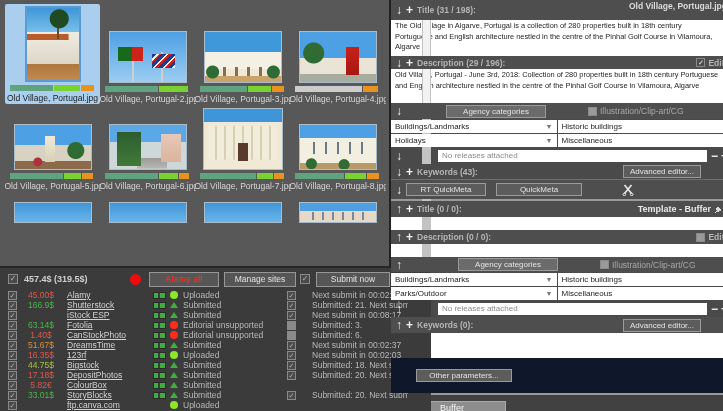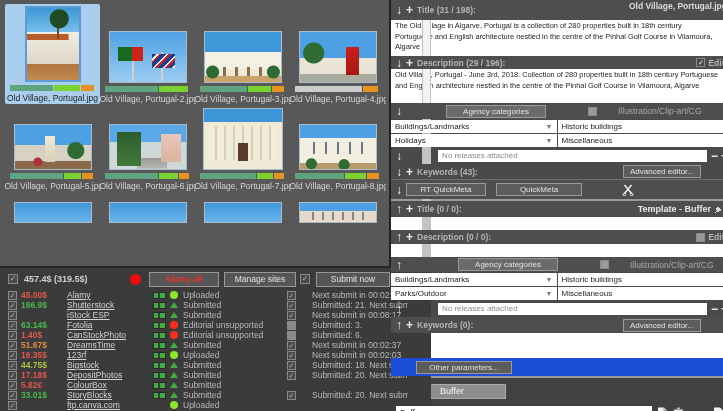--- a/index.html
+++ b/index.html
@@ -95,21 +95,21 @@
   .abtn { height:15px; background:#565656; border:1px solid #979797; color:#e3e3e3;
           font-size:8.5px; text-align:center; line-height:13px; flex:none; }
   .btn-stop { margin-left:8px; width:70px; color:#e03529; font-weight:bold; }
   .btn-manage { margin-left:5px; width:72px; }
   .ag-head .cb.mid { margin-left:4px; }
   .btn-submit { margin-left:6px; width:74px; }
   .clock { margin-left:8px; }
 
   .arow { display:flex; align-items:center; height:10px; font-size:8.5px; white-space:nowrap; }
   .arow .cb1 { margin-left:8px; width:9px; height:9px; font-size:7px; line-height:7px; }
-  .price { margin-left:4px; width:40px; text-align:left; font-weight:bold; }
+  .price { margin-left:4px; width:40px; text-align:center; font-weight:normal; }
   .aname { margin-left:6px; width:78px; color:#d2d2d2; text-decoration:underline; overflow:hidden; }
   .minibar { margin-left:8px; width:13px; height:7px; border:1px solid #2a2a2a;
              background:linear-gradient(90deg,#3fae3f 0 40%, #3b3b3b 40% 55%, #3fae3f 55%); flex:none; }
   .sicon { margin-left:4px; width:8px; flex:none; }
   .sicon.uploaded { height:8px; border-radius:50%; background:#8ce62a; }
   .sicon.error { height:8px; border-radius:50%; background:#ff2c1e; }
   .sicon.submitted { width:0; height:0; border-left:4px solid rgba(0,0,0,0);
                      border-right:4px solid rgba(0,0,0,0); border-bottom:6px solid #3fae3f; }
   .astatus { margin-left:5px; width:92px; overflow:hidden; }
   .arow .cb2 { margin-left:12px; width:9px; height:9px; font-size:7px; line-height:7px; }
@@ -132,21 +132,21 @@
         padding:0 4px; position:relative; flex:1; overflow:hidden; }
   .dd .chev { position:absolute; right:4px; top:0; color:#777; font-size:7px; }
   .relrow { display:flex; align-items:center; gap:4px; padding:0 5px; flex:none; position:relative; }
   .relinput { flex:1; background:#fff; height:12px; border:none; font-size:8px; padding:0 4px;
               font-family:"Liberation Sans",sans-serif; }
   .relinput::placeholder { color:#8a8a8a; }
   .minus { font-size:12px; font-weight:bold; color:#f2f2f2; }
   .plusclip { position:absolute; right:-5px; font-size:12px; font-weight:bold; color:#f2f2f2; }
   .gbtn { background:#5c5c5c; border:1px solid #9a9a9a; color:#e3e3e3; font-size:8px;
           height:13px; line-height:11px; text-align:center; flex:none; }
-  .chkgrp { display:flex; align-items:center; gap:21px; font-size:8.5px; color:#a8a8a8; }
+  .chkgrp { display:flex; align-items:center; gap:3px; font-size:8.5px; color:#a8a8a8; }
   .chk { width:9px; height:9px; border:1px solid #8a8a8a; background:#9a9a9a; flex:none;
          font-size:7px; line-height:8px; color:#2a2a2a; text-align:center; }
   .chk.checked { background:#4a4a4a; color:#cfcfcf; }
   .sep { height:2px; background:#9a9a9a; flex:none; }
   .buffer-zone { background:#414141; flex:1; padding:4px 5px 0; }
   .buffer-btn { width:108px; height:15px; background:#8d8d8d; border:1px solid #aaa;
                 color:#f4f4f4; font-size:9px; text-align:center; line-height:13px; margin:2px 0 0 2px; }
   .bufrow { display:flex; align-items:center; gap:5px; margin-top:7px; position:relative; }
   .bufinput { width:256px; height:14px; background:#fff; border:none; font-size:8.5px;
               padding:0 4px; font-family:"Liberation Sans",sans-serif; color:#1d1d1d; }
@@ -515,21 +515,21 @@
       <span class="minus">−</span>
       <span class="plusclip">+</span>
     </div>
     <div class="hdr" style="height:16px">
       <span class="ico">↑</span>
       <span class="ico">+</span>
       <span class="lbl">Keywords (0):</span>
       <span class="gbtn" style="position:absolute;right:22px;width:78px">Advanced editor...</span>
     </div>
     <div class="wfield" style="height:25px"></div>
-    <div class="hdr" style="height:18px;background:#1d4ed8">
+    <div class="hdr" style="height:35px;background:#0f172a">
       <span class="gbtn" style="width:96px;margin-left:20px">Other parameters...</span>
     </div>
 
     <div class="sep"></div>
 
     <div class="buffer-zone">
       <div class="buffer-btn">Buffer</div>
       <div class="bufrow">
         <input class="bufinput" value="Buffer" style="">
         <span>

